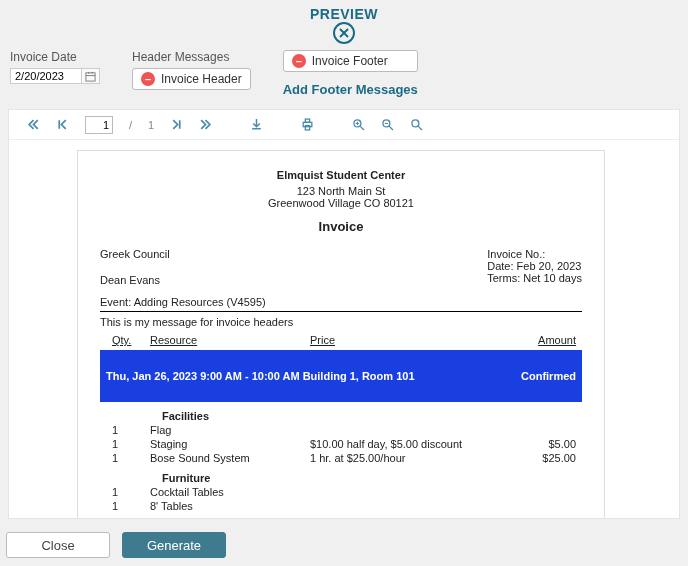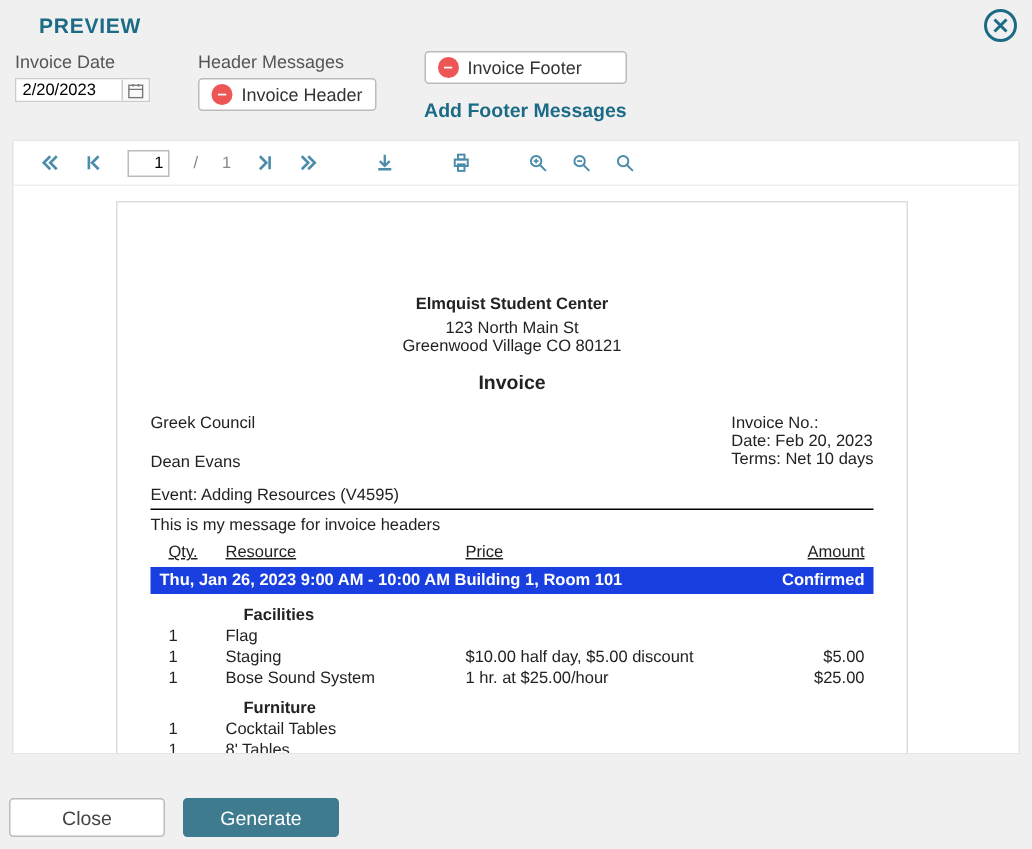--- a/index.html
+++ b/index.html
@@ -1,18 +1,18 @@
 <!DOCTYPE html>
 <html><head>
 <meta charset="utf-8">
 <style>
   * { box-sizing: border-box; }
   html, body { margin:0; padding:0; font-family: "Segoe UI", Arial, sans-serif; background:#f0f0f0; color:#333; }
   .app { width:688px; height:566px; background:#f0f0f0; position:relative; }
-  .header-row { display:flex; align-items:center; padding:6px 10px 0 26px; }
+  .header-row { display:flex; align-items:center; padding:6px 10px 0 10px;flex-direction:column; }
   .preview-title { color:#1b6b86; font-weight:700; font-size:14px; flex:1; letter-spacing:.5px; }
   .close-x { width:22px; height:22px; border:2px solid #1b6b86; border-radius:50%; display:flex; align-items:center; justify-content:center; color:#1b6b86; font-weight:700; font-size:13px; cursor:pointer; }
   .controls-row { display:flex; align-items:flex-start; gap:32px; padding:6px 10px 0 10px; }
   .col { display:flex; flex-direction:column; gap:4px; }
   .lbl { font-size:12px; color:#555; }
   .date-wrap { display:flex; border:1px solid #ccc; background:#fff; width:90px; height:16px; }
   .date-wrap input { border:none; width:70px; font-size:11px; padding:2px 4px; outline:none; }
   .date-wrap .cal { width:18px; border-left:1px solid #ccc; display:flex; align-items:center; justify-content:center; font-size:10px; color:#666; cursor:pointer; background:#fafafa; }
   .pill { display:flex; align-items:center; gap:6px; border:1px solid #bbb; border-radius:3px; background:#fff; padding:3px 8px; font-size:12px; cursor:pointer; }
   .pill .minus { width:14px; height:14px; border-radius:50%; background:#e55; color:#fff; display:flex; align-items:center; justify-content:center; font-size:11px; font-weight:700; line-height:1; }
@@ -20,32 +20,32 @@
   .viewer { margin:12px 8px 0 8px; background:#fff; border:1px solid #e5e5e5; height:410px; display:flex; flex-direction:column; }
   .toolbar { height:30px; border-bottom:1px solid #eee; display:flex; align-items:center; gap:16px; padding:0 18px; color:#4a8caa; font-size:12px; }
   .toolbar .sep { flex:0 0 6px; }
   .tb-btn { cursor:pointer; color:#4a8caa; display:flex; align-items:center; }
   .tb-btn svg { width:13px; height:13px; }
   .page-box { width:28px; height:18px; border:1px solid #bbb; font-size:11px; text-align:right; padding:0 3px; }
   .page-of { color:#888; font-size:11px; }
   .doc-scroll { flex:1; overflow:auto; display:flex; justify-content:center; padding:10px 16px 10px 10px; scrollbar-width:thin; }
   .doc-page { width:528px; min-height:540px; border:1px solid #ddd; background:#fff; padding:18px 22px 24px 22px; font-size:11px; color:#222; }
   .center { text-align:center; }
-  .bold { font-weight:700;margin-top:44px; }
+  .bold { font-weight:700; }
   .mt4 { margin-top:4px; }
   .mt10 { margin-top:10px; }
   .meta-row { display:flex; justify-content:space-between; align-items:flex-start; margin-top:14px; }
   .meta-right { text-align:left; font-size:11px; }
   .th-row { display:flex; margin-top:6px; font-size:11px; }
   .th-row span { text-decoration:underline; }
   .c-qty { width:50px; padding-left:12px; }
   .c-res { width:160px; }
   .c-price { width:190px; }
   .c-amt { flex:1; text-align:right; padding-right:6px; }
-  .blue-bar { background:#1a3fe0; color:#fff; display:flex; justify-content:space-between; padding:3px 6px; margin-top:4px; font-weight:700; font-size:11px;gap:12px; }
+  .blue-bar { background:#1a3fe0; color:#fff; display:flex; justify-content:space-between; padding:20px 6px; margin-top:4px; font-weight:700; font-size:11px;gap:12px; }
   .cat { font-weight:700; margin-left:62px; margin-top:8px; font-size:11px; }
   .line { display:flex; font-size:11px; margin-top:2px; }
   .footer-btns { position:absolute; left:6px; bottom:8px; display:flex; gap:12px; }
   .btn { height:26px; width:104px; border-radius:3px; font-size:13px; display:flex; align-items:center; justify-content:center; cursor:pointer; }
   .btn-primary { background:#3f7b8f; color:#fff; border:1px solid #3f7b8f; }
   .btn-secondary { background:#fff; color:#444; border:1px solid #bbb; }
   .doc-scroll::-webkit-scrollbar { width:10px; }
   .doc-scroll::-webkit-scrollbar-thumb { background:#c4c4c4; border-radius:5px; }
 </style>
 </head>

